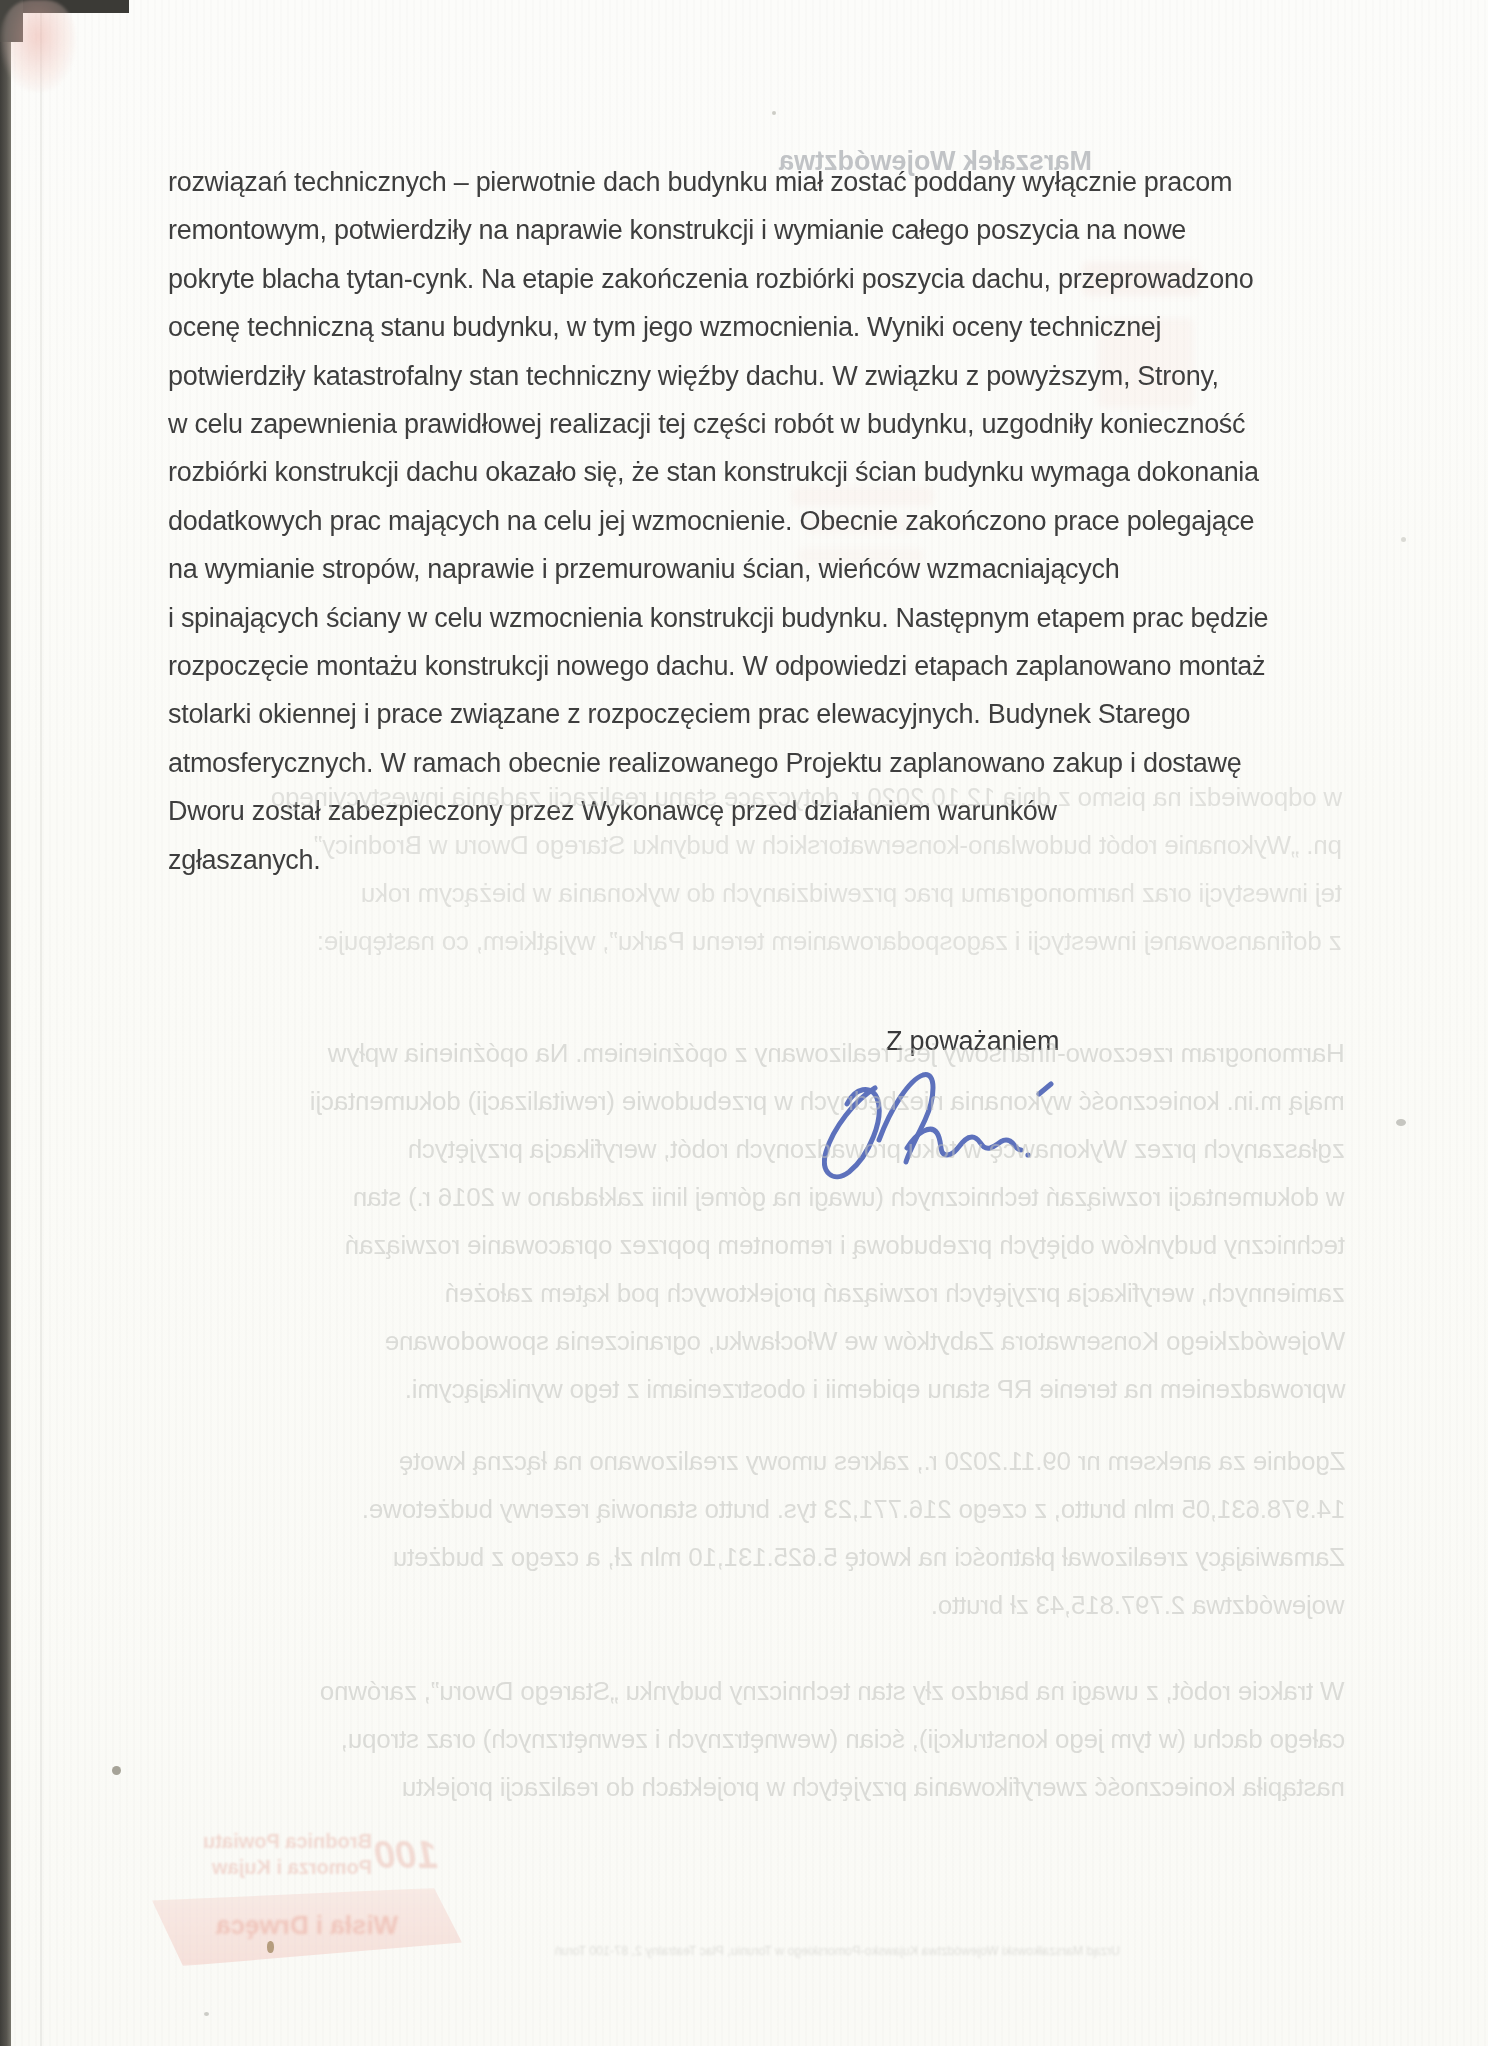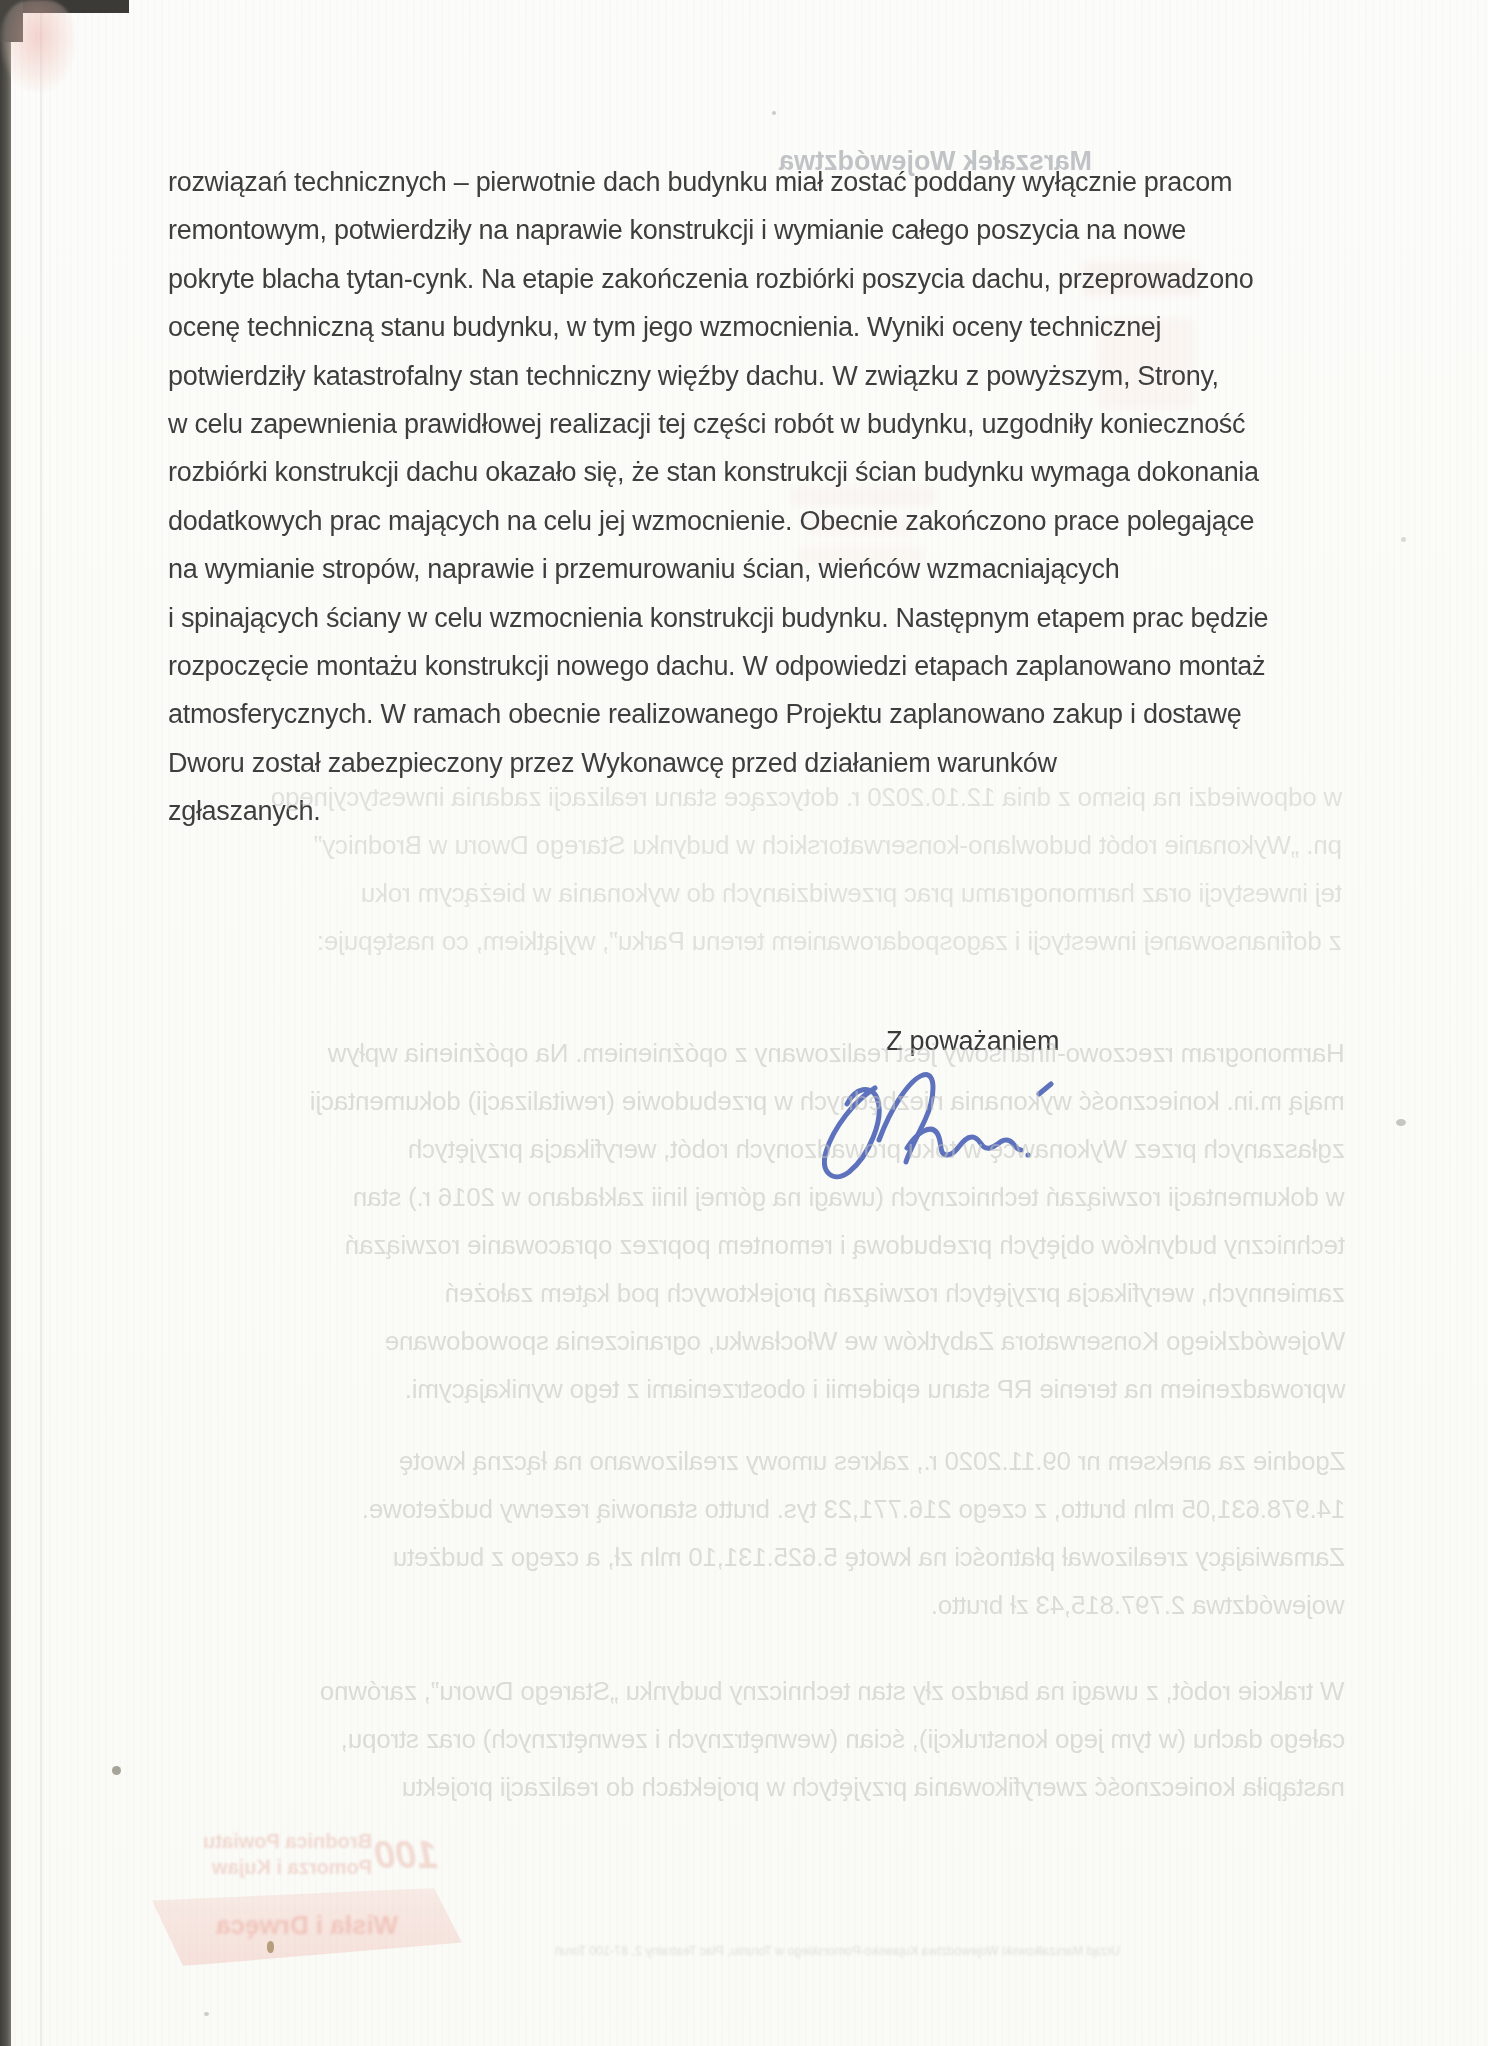--- a/index.html
+++ b/index.html
@@ -102,20 +102,21 @@
   <div class="ln">remontowym, potwierdziły na naprawie konstrukcji i wymianie całego poszycia na nowe</div>
   <div class="ln">pokryte blacha tytan-cynk. Na etapie zakończenia rozbiórki poszycia dachu, przeprowadzono</div>
   <div class="ln">ocenę techniczną stanu budynku, w tym jego wzmocnienia. Wyniki oceny technicznej</div>
   <div class="ln">potwierdziły katastrofalny stan techniczny więźby dachu. W związku z powyższym, Strony,</div>
   <div class="ln">w celu zapewnienia prawidłowej realizacji tej części robót w budynku, uzgodniły konieczność</div>
   <div class="ln">rozbiórki konstrukcji dachu okazało się, że stan konstrukcji ścian budynku wymaga dokonania</div>
   <div class="ln">dodatkowych prac mających na celu jej wzmocnienie. Obecnie zakończono prace polegające</div>
   <div class="ln">na wymianie stropów, naprawie i przemurowaniu ścian, wieńców wzmacniających</div>
   <div class="ln">i spinających ściany w celu wzmocnienia konstrukcji budynku. Następnym etapem prac będzie</div>
   <div class="ln">rozpoczęcie montażu konstrukcji nowego dachu. W odpowiedzi etapach zaplanowano montaż</div>
+  <div class="ln">stolarki okiennej i prace związane z rozpoczęciem prac elewacyjnych. Budynek Starego</div>
   <div class="ln">atmosferycznych. W ramach obecnie realizowanego Projektu zaplanowano zakup i dostawę</div>
   <div class="ln">Dworu został zabezpieczony przez Wykonawcę przed działaniem warunków</div>
   <div class="ln">zgłaszanych.</div>
 </div>
 
 <div class="ghost soft" style="right:146px;top:782px;">w odpowiedzi na pismo z dnia 12.10.2020 r. dotyczące stanu realizacji zadania inwestycyjnego</div>
 <div class="ghost soft" style="right:146px;top:830px;">pn. „Wykonanie robót budowlano-konserwatorskich w budynku Starego Dworu w Brodnicy”</div>
 <div class="ghost soft" style="right:146px;top:878px;">tej inwestycji oraz harmonogramu prac przewidzianych do wykonania w bieżącym roku</div>
 <div class="ghost soft" style="right:146px;top:926px;">z dofinansowanej inwestycji i zagospodarowaniem terenu Parku”, wyjątkiem, co następuje:</div>
 

